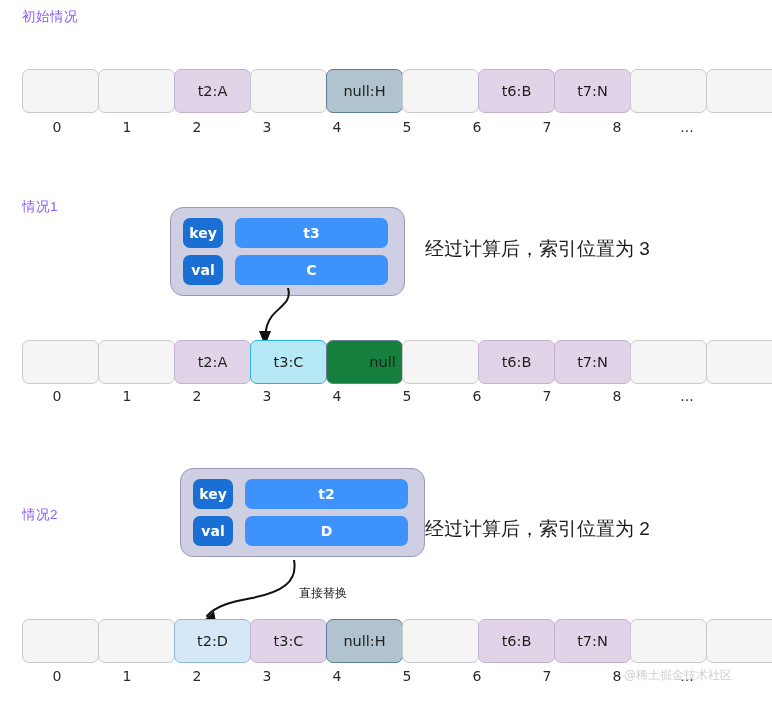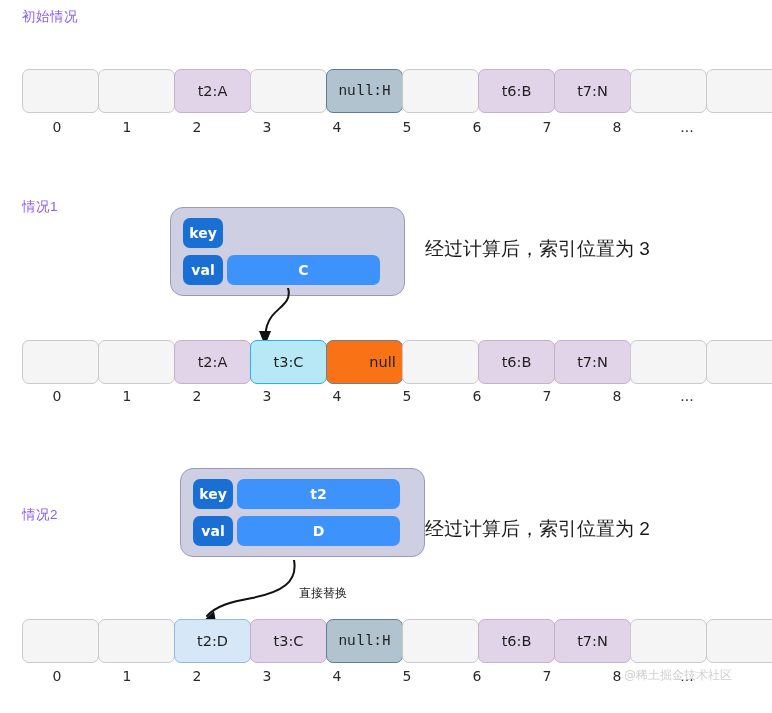--- a/index.html
+++ b/index.html
@@ -43,32 +43,31 @@
     font-family: "DejaVu Sans", "Liberation Sans", sans-serif;
     margin-right: -1px;
   }
   .cell.purple {
     background: #e2d4e8;
     border-color: #c4b0cf;
   }
   .cell.steel {
     background: #b2c3d0;
     border-color: #5d7e98;
-    font-family: Liberation Mono, monospace;
   }
   .cell.cyan {
     background: #b7e8f5;
     border-color: #25b5de;
   }
   .cell.lightblue {
     background: #d6e7f8;
     border-color: #8fb9e0;
   }
   .cell.gray {
-    background: #f97316;
+    background: #15803d;
     border-color: #6b7f90;
     padding-left: 36px;
   }
   .index-row {
     position: absolute;
     left: 22px;
     display: flex;
   }
   .idx {
     width: 70px;
@@ -85,21 +84,21 @@
     border: 1px solid #9a9ab8;
     border-radius: 13px;
     padding: 10px 12px;
     display: flex;
     flex-direction: column;
     gap: 7px;
   }
   .kv-line {
     display: flex;
     align-items: center;
-    gap: 4px;
+    gap: 12px;
   }
   .kv-key {
     width: 40px;
     height: 30px;
     border-radius: 7px;
     background: #1a6fd4;
     color: #ffffff;
     display: flex;
     align-items: center;
     justify-content: center;
@@ -166,20 +165,21 @@
   <div class="idx">7</div>
   <div class="idx">8</div>
   <div class="idx">...</div>
 </div>
 
 <div class="section-title" style="left:22px; top:198px;text-align:right;">情况1</div>
 
 <div class="kv-card" style="left:170px; top:207px; width:235px;">
   <div class="kv-line">
     <div class="kv-key">key</div>
+    <div class="kv-val" style="width:153px;">t3</div>
   </div>
   <div class="kv-line">
     <div class="kv-key">val</div>
     <div class="kv-val" style="width:153px;">C</div>
   </div>
 </div>
 
 <div class="note" style="left:425px; top:236px;">经过计算后，索引位置为 3</div>
 
 <svg class="arrow-svg" style="left:240px; top:288px;" width="100" height="62" viewBox="0 0 100 62">

